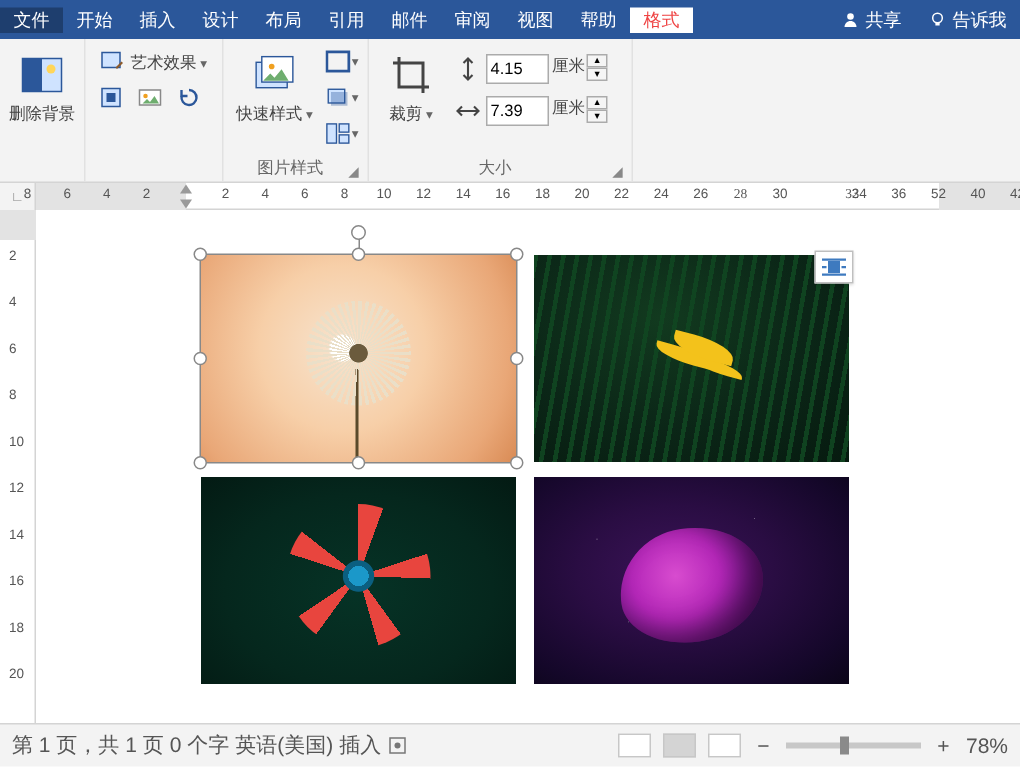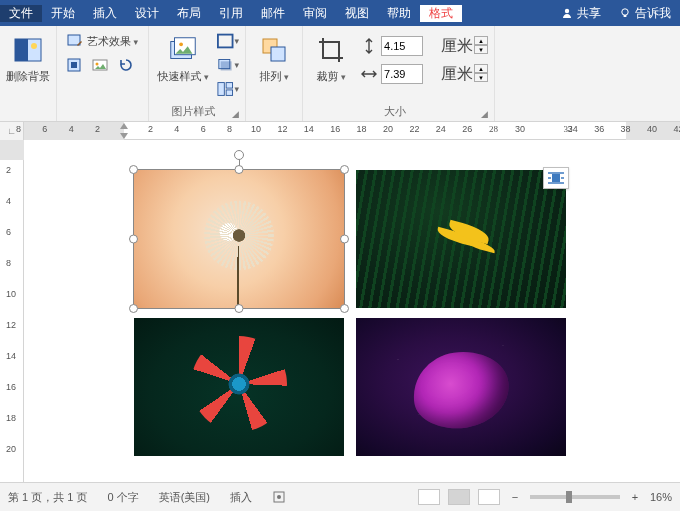--- a/index.html
+++ b/index.html
@@ -27,21 +27,21 @@
   .mini-col { display: flex; flex-direction: column; gap: 2px; }
   .mini-btn { height: 22px; min-width: 70px; display: flex; align-items: center; gap: 4px; padding: 0 4px; font-size: 11px; color: #444; cursor: pointer; }
   .mini-btn .mi { width: 16px; height: 16px; display: inline-flex; align-items: center; justify-content: center; }
   .mini-btn .txt::after { content: " ▾"; font-size: 9px; color: #666; }
   .tiny-row { display:flex; gap:4px; }
   .tiny-btn { width:22px; height:22px; display:flex; align-items:center; justify-content:center; cursor:pointer; }
 
   .spin { display:flex; align-items:flex-start; height:22px; }
   .spin .sicon { width:20px; height:20px; display:flex; align-items:center; justify-content:center; margin-right:2px; }
   .spin input { width:42px; height:20px; font-size:11px; border:1px solid #ababab; padding:0 2px; background:#fff; }
-  .spin .unit { font-size:16px; color:#444; margin-left:18px; }
+  .spin .unit { font-size:11px; color:#444; margin-left:2px; }
   .spin .sp { display:flex; flex-direction:column; margin-left:1px; }
   .spin .sp span { width:14px; height:9px; border:1px solid #ababab; background:#f5f5f5; font-size:7px; line-height:7px; text-align:center; cursor:pointer; }
 
   .dlg-launch { margin-left:auto; font-size:9px; color:#888; cursor:pointer; align-self:flex-end; }
 
   
   .ruler-h-wrap { position:relative; height:18px; background:#fff; border-bottom:1px solid #d4d4d4; }
   .ruler-corner { position:absolute; left:0; top:0; width:24px; height:18px; background:#f3f3f3; border-right:1px solid #d4d4d4; font-size:9px; color:#888; text-align:center; line-height:18px; }
   .ruler-h { position:absolute; left:24px; right:0; top:0; height:18px; }
   .ruler-h .num { position:absolute; top:2px; font-size:9px; color:#555; transform:translateX(-50%); }
@@ -72,21 +72,21 @@
   .pic2::before { content:""; position:absolute; inset:0; background:repeating-linear-gradient(100deg, rgba(16,70,33,.9) 0 3px, transparent 3px 9px); }
 
   .pic3 { background: radial-gradient(ellipse at 50% 55%, #063326 0%, #05271d 60%, #031a13 100%); }
   .pic3::after { content:""; position:absolute; left:50%; top:48%; width:80px; height:80px; transform:translate(-50%,-50%); background: radial-gradient(circle at 50% 50%, #1b98c9 0 12%, #0b5f80 12% 18%, transparent 19%); border-radius:50%; }
   .pic3::before { content:""; position:absolute; left:50%; top:48%; width:96px; height:96px; transform:translate(-50%,-50%); background: conic-gradient(#e8453e 0 20deg, transparent 20deg 72deg, #e8453e 72deg 92deg, transparent 92deg 144deg, #e8453e 144deg 164deg, transparent 164deg 216deg, #e8453e 216deg 236deg, transparent 236deg 288deg, #e8453e 288deg 308deg, transparent 308deg 360deg); border-radius:50%; filter:blur(.4px);}
   .pic4 { background: radial-gradient(ellipse at 45% 45%, #3b1358 0%, #2a0d43 40%, #140729 80%, #0b0518 100%); }
   .pic4::after { content:""; position:absolute; left:50%; top:52%; width:96px; height:76px; transform:translate(-50%,-50%) rotate(-8deg); background:radial-gradient(circle at 40% 40%, #d84ccf 0%, #b527b9 40%, #7d1690 70%, #4f0c63 100%); border-radius:48% 52% 50% 50% / 58% 48% 52% 42%; box-shadow: inset -10px -8px 20px rgba(0,0,0,.45);}
   .pic4::before { content:""; position:absolute; inset:0; background: radial-gradient(1px 1px at 20% 30%, #fff8, transparent 60%), radial-gradient(1px 1px at 70% 20%, #fff6, transparent 60%), radial-gradient(1px 1px at 60% 75%, #fff5, transparent 60%), radial-gradient(1px 1px at 30% 70%, #fff5, transparent 60%);}
 
   
-  .statusbar { position:absolute; left:0; right:0; bottom:0; height:21px; background:#f3f3f3; border-top:1px solid #d4d4d4; display:flex; align-items:center; font-size:11px; color:#555; padding:14px 8px; gap:20px;}
+  .statusbar { position:absolute; left:0; right:0; bottom:0; height:21px; background:#f3f3f3; border-top:1px solid #d4d4d4; display:flex; align-items:center; font-size:14px; color:#555; padding:14px 8px; gap:4px;}
   .status-right { margin-left:auto; display:flex; align-items:center; gap:8px; }
   .view-btn { width:22px; height:16px; border:1px solid #c7c7c7; background:#fff; cursor:pointer; }
   .view-btn.active { background:#d4d4d4; }
   .zoom-slider { width:90px; height:4px; background:#c7c7c7; position:relative; }
   .zoom-slider::after { content:""; position:absolute; left:40%; top:-4px; width:6px; height:12px; background:#8a8a8a; }
   .zoom-btn { width:14px; text-align:center; cursor:pointer; }
 
   
   svg { display:block; }
 </style>
@@ -216,34 +216,20 @@
           <span style="font-size:9px;color:#666;margin-left:1px">▾</span>
         </span>
       </div>
     </div>
     <div style="display:flex;align-items:center">
       <div class="group-label" style="flex:1">图片样式</div>
       <span class="dlg-launch">◢</span>
     </div>
   </div>
 
-  <div class="group">
-    <div class="group-body">
-      <div class="big-btn">
-        <span class="icon-slot">
-          <svg width="30" height="30" viewBox="0 0 30 30">
-              <rect x="4" y="4" width="14" height="14" fill="#ffd9a0" stroke="#c78a2e"></rect>
-              <rect x="12" y="12" width="14" height="14" fill="#cfe3ff" stroke="#2b579a"></rect>
-            </svg>
-        </span>
-        <span class="lbl arrow">排列</span>
-      </div>
-    </div>
-    <div style="height:12px"></div>
-  </div>
 
   <div class="group" style="min-width:176px">
     <div class="group-body">
       <div class="big-btn">
         <span class="icon-slot">
           <svg width="30" height="30" viewBox="0 0 30 30">
               <path d="M7 3v20h20" fill="none" stroke="#444" stroke-width="2"></path>
               <path d="M3 7h20v20" fill="none" stroke="#444" stroke-width="2"></path>
             </svg>
         </span>
@@ -306,21 +292,21 @@
       <div class="num" style="left: 337.6px;">18</div>
       <div class="num" style="left: 364px;">20</div>
       <div class="num" style="left: 390.4px;">22</div>
       <div class="num" style="left: 416.8px;">24</div>
       <div class="num" style="left: 443.2px;">26</div>
       <div class="num" style="left: 469.6px; font-family: Liberation Serif, serif;">28</div>
       <div class="num" style="left: 496px;">30</div>
       <div class="num" style="left: 544px; font-family: Liberation Serif, serif;">32</div>
       <div class="num" style="left: 548.8px;">34</div>
       <div class="num" style="left: 575.2px;">36</div>
-      <div class="num" style="left: 601.6px;">38</div>
+      <div class="num" style="left: 601.6px;">52</div>
       <div class="num" style="left: 628px;">40</div>
       <div class="num" style="left: 654.4px;">42</div>
       <div style="position: absolute; left: 96px; top: 1px; width: 0px; height: 0px; border-left: 4px solid transparent; border-right: 4px solid transparent; border-bottom: 6px solid rgb(154, 154, 154);"></div>
       <div style="position: absolute; left: 96px; bottom: 1px; width: 0px; height: 0px; border-left: 4px solid transparent; border-right: 4px solid transparent; border-top: 6px solid rgb(154, 154, 154);"></div>
     </div>
 </div>
 
 <div class="workspace">
   <div class="ruler-v" id="rulerV">
       <div class="margin-shade-v" style="top: 0px; height: 20px;"></div>
@@ -381,15 +367,15 @@
         <circle cx="7" cy="7" r="2" fill="#777"></circle>
       </svg>
   </span>
   <div class="status-right">
     <span class="view-btn"></span>
     <span class="view-btn active"></span>
     <span class="view-btn"></span>
     <span class="zoom-btn">−</span>
     <span class="zoom-slider"></span>
     <span class="zoom-btn">+</span>
-    <span>16%</span>
+    <span>78%</span>
   </div>
 </div>
 
 </body></html>

